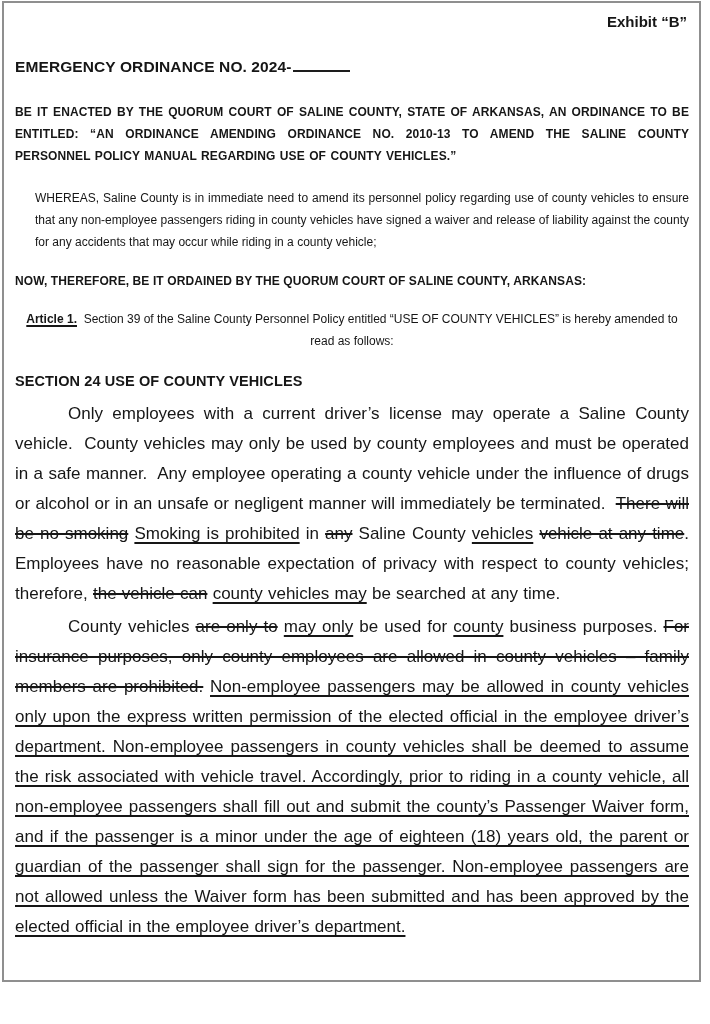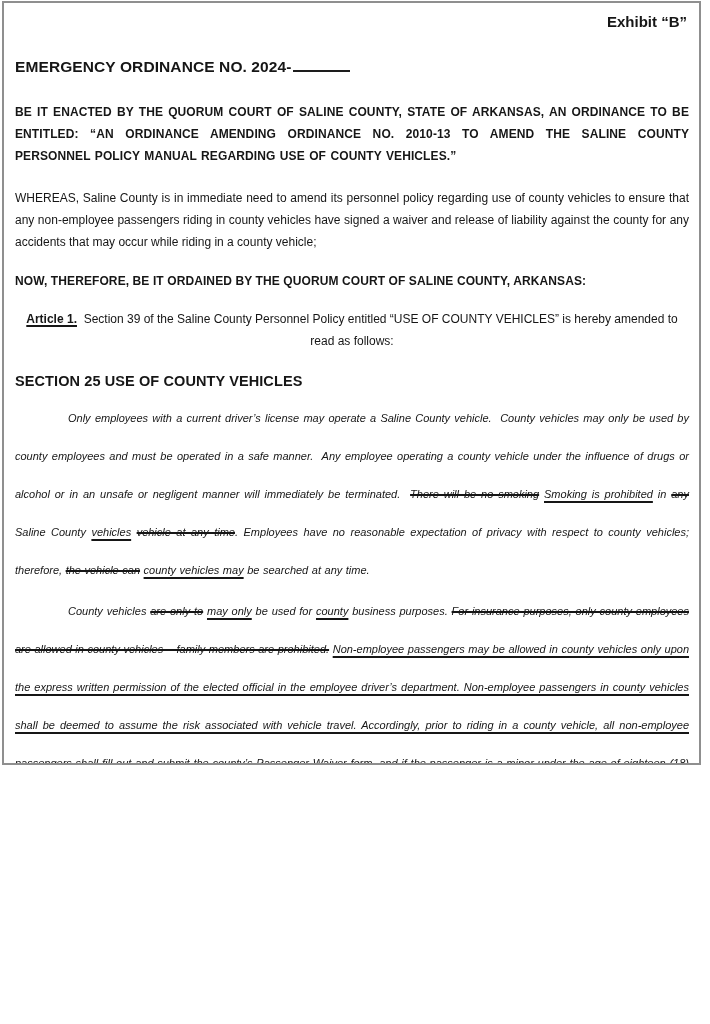--- a/index.html
+++ b/index.html
@@ -13,21 +13,21 @@
     position: relative;
     font-family: "Liberation Sans", sans-serif;
     color: #161616;
     overflow: hidden;
   }
   .sheet {
     position: absolute;
     left: 2px;
     top: 1px;
     width: 699px;
-    height: 764px;
+    height: 981px;
     border: 2px solid #8f8f8f;
     box-sizing: border-box;
     padding: 8px 10px 6px 11px;
     overflow: hidden;
     background: #ffffff;
   }
   .exhibit {
     text-align: right;
     font-weight: bold;
     font-size: 15px;
@@ -51,37 +51,36 @@
     margin-left: 1px;
   }
   p { margin: 0; }
   .clause {
     font-size: 12px;
     line-height: 22px;
   }
   .b { font-weight: bold; }
   .just { text-align: justify; }
   .enacted { margin-top: 24px; letter-spacing: 0.1px; word-spacing: 1px; }
-  .whereas { margin-top: 20px; }
+  .whereas { margin-top: 20px; margin-left: 20px; }
   .ordained { margin-top: 17px; letter-spacing: 0.1px; }
   .article { margin-top: 16px; text-align: center; }
   .section-heading {
     font-size: 14.5px;
     font-weight: bold;
     line-height: 20px;
     margin: 19px 0 0 0;
     letter-spacing: 0.1px;
   }
   .body-para {
-    font-size: 11px;
-    line-height: 38px;
+    font-size: 17px;
+    line-height: 30px;
     text-align: justify;
     word-spacing: 0.5px;
     text-indent: 53px;
-    font-style: italic;
   }
   .para1 { margin-top: 8px; }
   .para2 { margin-top: 3px; }
   .strike {
     text-decoration: line-through;
     text-decoration-thickness: 2px;
   }
   .uline {
     text-decoration: underline;
     text-decoration-thickness: 1.8px;
@@ -103,19 +102,19 @@
   <p class="clause b just enacted">BE IT ENACTED BY THE QUORUM COURT OF SALINE COUNTY, STATE OF ARKANSAS, AN ORDINANCE TO BE ENTITLED: “AN ORDINANCE AMENDING ORDINANCE NO. 2010-13 TO AMEND THE SALINE COUNTY PERSONNEL POLICY MANUAL REGARDING USE OF COUNTY VEHICLES.”</p>
 
   <p class="clause just whereas">WHEREAS, Saline County is in immediate need to amend its personnel policy regarding use of county vehicles to ensure that any non-employee passengers riding in county vehicles have signed a waiver and release of liability against the county for any accidents that may occur while riding in a county vehicle;</p>
 
   <p class="clause b ordained">NOW, THEREFORE, BE IT ORDAINED BY THE QUORUM COURT OF SALINE COUNTY, ARKANSAS:</p>
 
   <p class="clause article">
     <span class="b uline">Article 1.</span><span>&nbsp; Section 39 of the Saline County Personnel Policy entitled “USE OF COUNTY VEHICLES” is hereby amended to read as follows:</span>
   </p>
 
-  <p class="section-heading">SECTION 25 USE OF COUNTY VEHICLES</p>
+  <p class="section-heading">SECTION 24 USE OF COUNTY VEHICLES</p>
 
   <p class="body-para para1"><span>Only employees with a current driver’s license may operate a Saline County vehicle.&nbsp; County vehicles may only be used by county employees and must be operated in a safe manner.&nbsp; Any employee operating a county vehicle under the influence of drugs or alcohol or in an unsafe or negligent manner will immediately be terminated.&nbsp; </span><span class="strike">There will be no smoking</span><span> </span><span class="uline">Smoking is prohibited</span><span> in </span><span class="strike">any</span><span> Saline County </span><span class="uline">vehicles</span><span> </span><span class="strike">vehicle at any time</span><span>. Employees have no reasonable expectation of privacy with respect to county vehicles; therefore, </span><span class="strike">the vehicle can</span><span> </span><span class="uline">county vehicles may</span><span> be searched at any time.</span></p>
 
   <p class="body-para para2"><span>County vehicles </span><span class="strike">are only to</span><span> </span><span class="uline">may only</span><span> be used for </span><span class="uline">county</span><span> business purposes. </span><span class="strike">For insurance purposes, only county employees are allowed in county vehicles – family members are prohibited.</span><span> </span><span class="uline">Non-employee passengers may be allowed in county vehicles only upon the express written permission of the elected official in the employee driver’s department. Non-employee passengers in county vehicles shall be deemed to assume the risk associated with vehicle travel. Accordingly, prior to riding in a county vehicle, all non-employee passengers shall fill out and submit the county’s Passenger Waiver form, and if the passenger is a minor under the age of eighteen (18) years old, the parent or guardian of the passenger shall sign for the passenger. Non-employee passengers are not allowed unless the Waiver form has been submitted and has been approved by the elected official in the employee driver’s department.</span></p>
 
 </div>
 
 </body></html>

